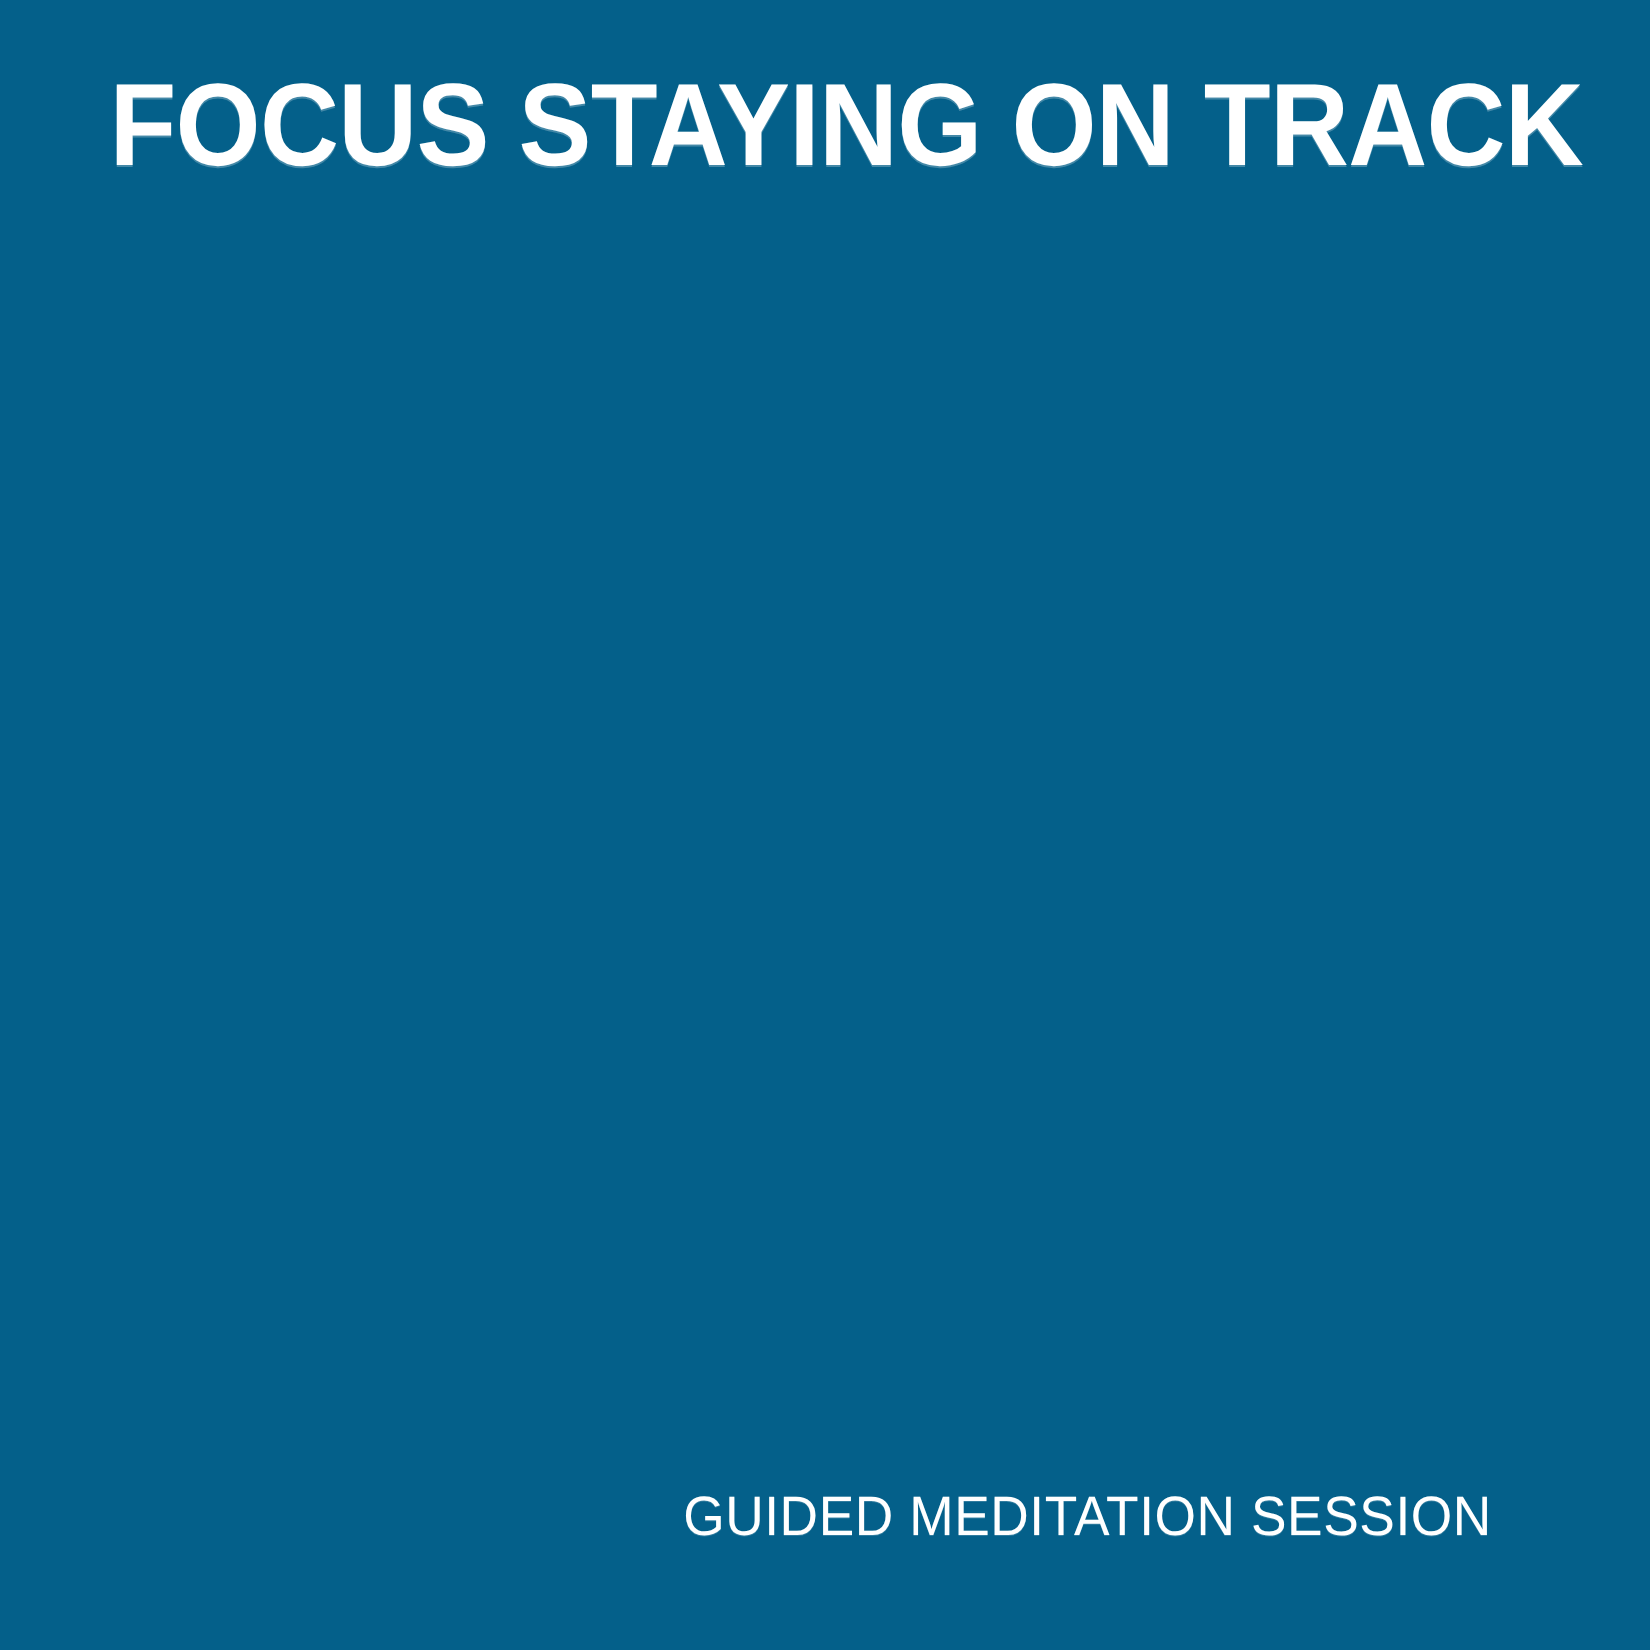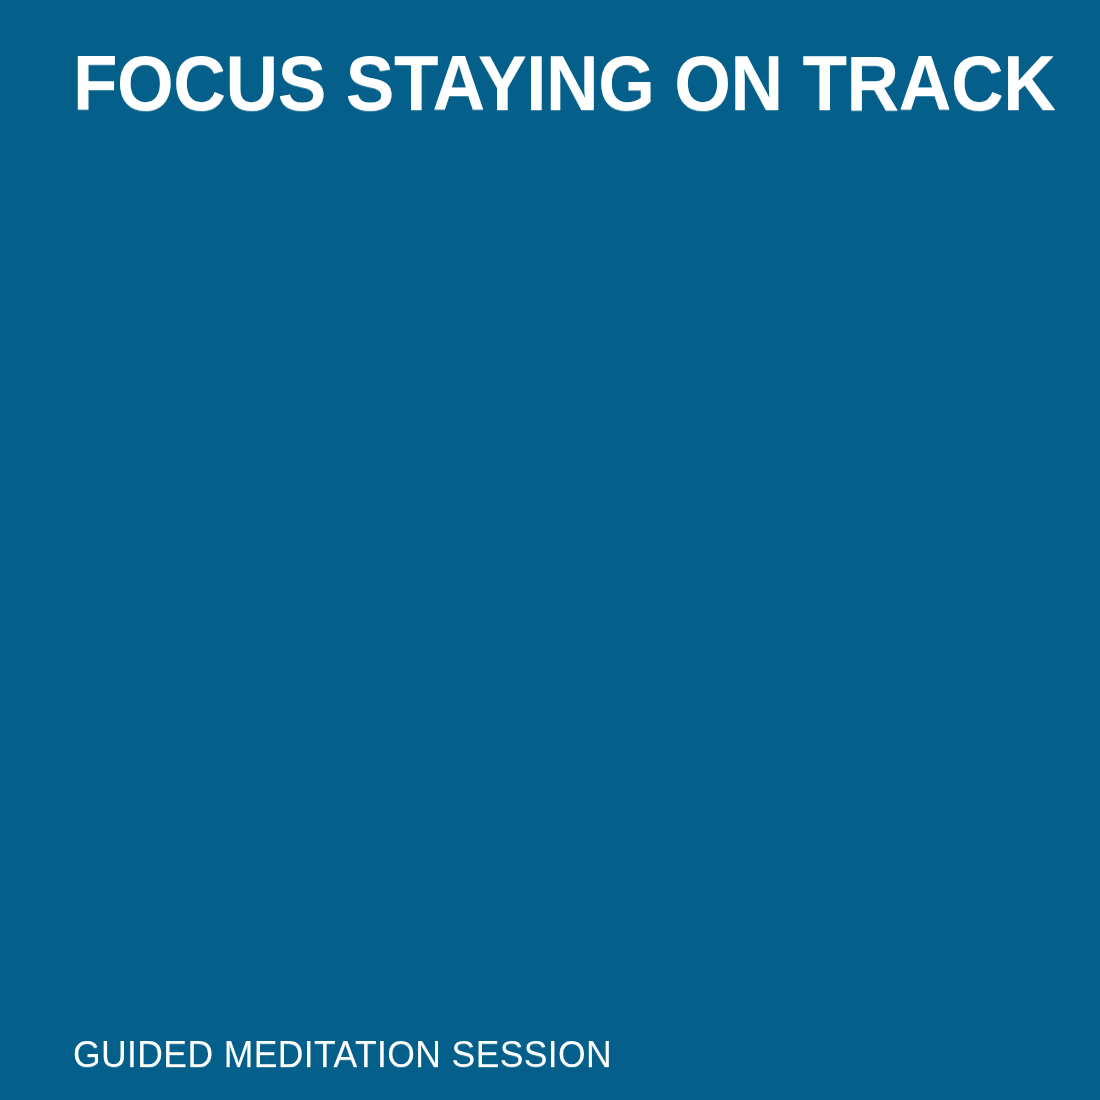--- a/index.html
+++ b/index.html
@@ -42,22 +42,23 @@
     white-space: nowrap;
     transform: scaleX(0.935);
     transform-origin: left center;
     text-shadow: 0 1px 0 rgba(255,255,255,0.25);
   }
 
   
   .footer-block {
     position: absolute;
     left: 73px;
-    top: 1036px;
+    top: 992px;
     width: 960px;
+    text-align: right;
   }
 
   .subtitle {
     margin: 0;
     color: #ffffff;
     font-family: "Liberation Sans", sans-serif;
     font-size: 37px;
     line-height: 1.0;
     font-weight: 400;
     letter-spacing: 0.4px;

